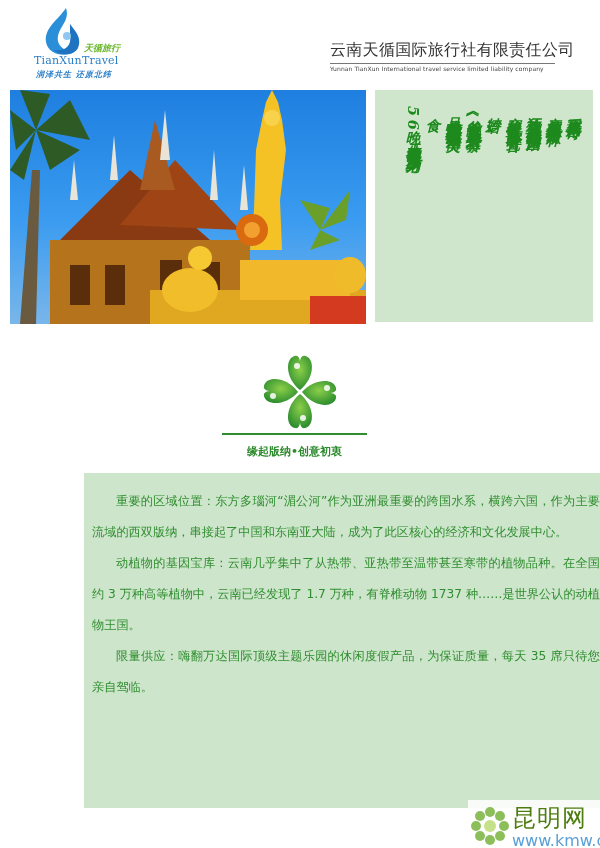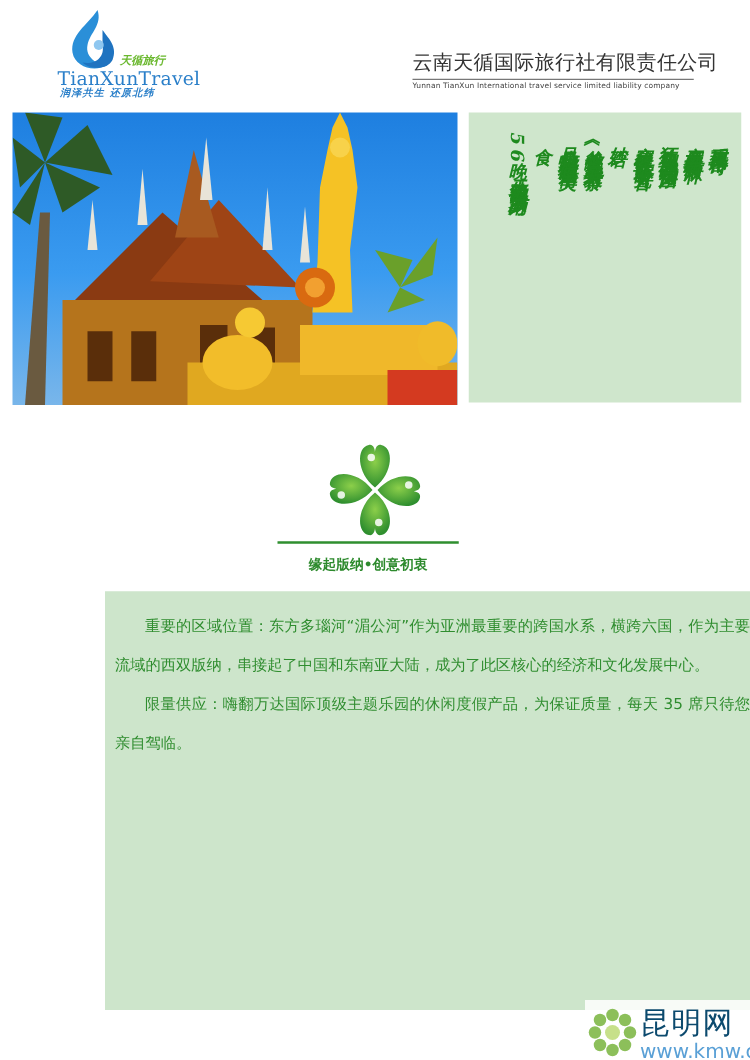--- a/index.html
+++ b/index.html
@@ -1,22 +1,22 @@
 <!DOCTYPE html>
 <html><head>
 <meta charset="utf-8">
 <style>
   html, body { margin:0; padding:0; }
   body { width:600px; height:848px; background:#ffffff; position:relative; overflow:hidden;
          font-family: "DejaVu Sans", "Liberation Sans", sans-serif; }
   .abs { position:absolute; }
 
   
-  #logo { left:32px; top:6px; width:100px; height:74px;margin-left:12px; }
-  #logo .brand-en { position:absolute; left:2px; top:48px; font-family:"DejaVu Serif", serif; font-size:15px; color:#2a7fc9; letter-spacing:0.2px; }
+  #logo { left:32px; top:6px; width:100px; height:74px; }
+  #logo .brand-en { position:absolute; left:2px; top:48px; font-family:"DejaVu Serif", serif; font-size:11px; color:#2a7fc9; letter-spacing:0.2px; }
   #logo .brand-cn { position:absolute; left:52px; top:36px; font-size:9px; color:#6ab82e; font-weight:bold; font-style:italic; }
   #logo .slogan { position:absolute; left:4px; top:63px; font-size:8px; color:#2a7fc9; font-weight:bold; font-style:italic; letter-spacing:1px; }
 
   
   #company { left:330px; top:40px; width:230px; }
   #company .cn { font-size:16px; color:#333; letter-spacing:0.3px; white-space:nowrap; }
   #company .rule { height:1px; background:#777; margin:2px 0 1px 0; width:225px; }
   #company .en { font-size:6px; color:#444; white-space:nowrap; letter-spacing:0.1px; }
 
   
@@ -34,21 +34,21 @@
   #divider { left:222px; top:433px; width:145px; height:2px; background:#2f8f2f; }
   #subtitle { left:222px; top:444px; width:145px; text-align:center; font-size:11px; font-weight:bold; color:#2d8a2d; }
 
   
   #content { left:38px; top:473px; width:524px; height:335px; background:#cde5cb; box-sizing:border-box;
              padding:13px 8px 0 8px; color:#2f8d2f; font-size:12.2px; line-height:31px;margin-left:46px; }
   #content p { margin:0; text-indent:24px; text-align:justify; }
 
   
   #wm { left:468px; top:800px; width:132px; height:48px; background:rgba(255,255,255,0.85); }
-  #wm .name { position:absolute; left:44px; top:2px; font-size:24px; color:#0c4a6e; letter-spacing:1px; }
+  #wm .name { position:absolute; left:44px; top:2px; font-size:24px; color:#4d7c0f; letter-spacing:1px; }
   #wm .url { position:absolute; left:44px; top:31px; font-size:16px; color:#5aa0d6; }
 </style>
 </head>
 <body>
 
 <div id="logo" class="abs">
   <svg width="60" height="52" viewBox="0 0 60 52" style="position:absolute;left:4px;top:0;">
     <path d="M30 2 C22 14 8 22 10 36 C12 48 28 52 38 46 C30 46 20 40 22 30 C24 20 34 14 30 2 Z" fill="#2a8fd8"></path>
     <path d="M34 18 C40 26 46 32 42 42 C38 50 24 50 18 44 C28 46 36 40 34 30 Z" fill="#1f73c0"></path>
     <circle cx="31" cy="30" r="4" fill="#8fc7f0"></circle>
@@ -155,20 +155,21 @@
       <circle cx="48" cy="66" r="3"></circle>
         <circle cx="18" cy="44" r="3"></circle>
     </g>
   </svg>
 </div>
 <div id="divider" class="abs"></div>
 <div id="subtitle" class="abs">缘起版纳•创意初衷</div>
 
 <div id="content" class="abs">
   <p>重要的区域位置：东方多瑙河“湄公河”作为亚洲最重要的跨国水系，横跨六国，作为主要流域的西双版纳，串接起了中国和东南亚大陆，成为了此区核心的经济和文化发展中心。</p>
+  <p>动植物的基因宝库：云南几乎集中了从热带、亚热带至温带甚至寒带的植物品种。在全国约 3 万种高等植物中，云南已经发现了 1.7 万种，有脊椎动物 1737 种……是世界公认的动植物王国。</p>
   <p>限量供应：嗨翻万达国际顶级主题乐园的休闲度假产品，为保证质量，每天 35 席只待您亲自驾临。</p>
 </div>
 
 <div id="wm" class="abs">
   <svg width="40" height="40" viewBox="0 0 40 40" style="position:absolute;left:2px;top:6px;">
     <g fill="#8cbf5a">
       <circle cx="20" cy="6" r="5"></circle>
         <circle cx="30" cy="10" r="5"></circle>
         <circle cx="34" cy="20" r="5"></circle>
       <circle cx="30" cy="30" r="5"></circle>

